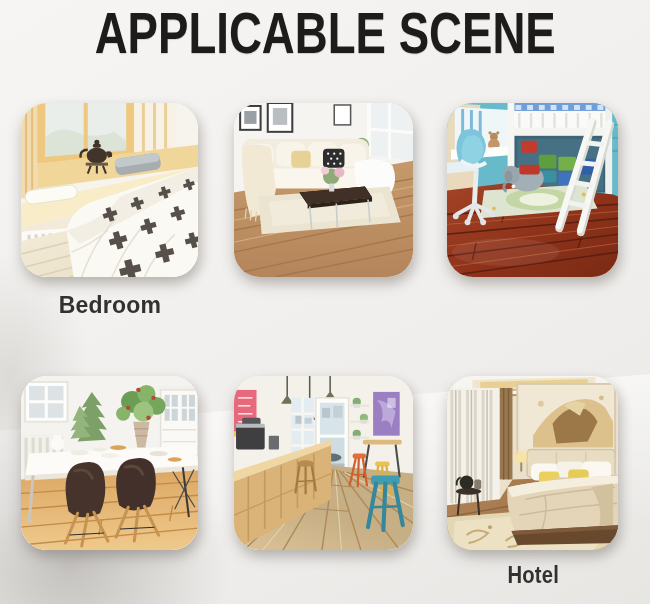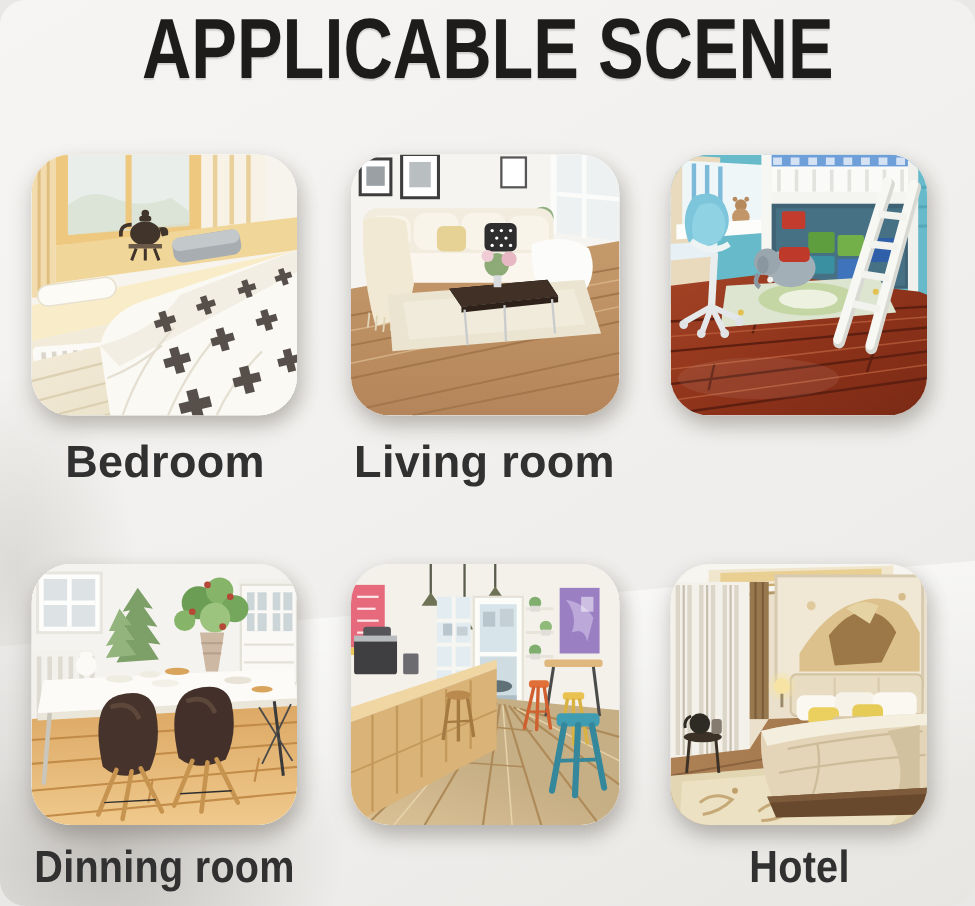--- a/index.html
+++ b/index.html
@@ -2,21 +2,20 @@
 <html><head>
 <meta charset="utf-8">
 <style>
   html,body{margin:0;padding:0;background:#e9e8e6;}
   .page{
     position:relative;
     width:650px;height:604px;
     background:linear-gradient(150deg,#f6f5f3 0%,#f1f0ee 45%,#eeedeb 70%,#e7e6e3 100%);
     overflow:hidden;
     font-family:"Liberation Sans", sans-serif;
-    border-radius:17px;
   }
   .bg-streak{
     position:absolute;left:-120px;top:400px;width:950px;height:150px;
     background:linear-gradient(rgba(255,255,255,0.55),rgba(255,255,255,0));
     transform:rotate(-5deg);
     pointer-events:none;
   }
   .bg-corner{
     position:absolute;left:-90px;bottom:-110px;width:320px;height:300px;
     background:radial-gradient(closest-side,rgba(96,90,82,0.30),rgba(96,90,82,0));
@@ -48,21 +47,21 @@
   }
   .card svg{display:block;width:100%;height:100%;}
   .c1{left:21px;width:177px;}
   .c2{left:234px;width:179px;}
   .c3{left:447px;width:171px;}
   .r1{top:103px;height:174px;}
   .r2{top:376px;height:174px;}
   .scene-label{
     position:absolute;width:220px;
     text-align:center;
-    font-size:30px;font-weight:bold;color:#313131;
+    font-size:23px;font-weight:bold;color:#313131;
     letter-spacing:0.2px;
   }
   .lr1{top:292px;}
   .lr2{top:562px;}
   .l1{left:0px;}
   .l2{left:213px;}
   .l3{left:423px;}
   .cond{display:inline-block;transform:scaleX(0.88);transform-origin:center;white-space:nowrap;}
 </style>
 </head>
@@ -730,16 +729,14 @@
       <ellipse cx="22" cy="116" rx="13" ry="3.5" fill="#3c3127"></ellipse>
       <line x1="13" y1="118" x2="11" y2="140" stroke="#3c3127" stroke-width="2"></line>
       <line x1="31" y1="118" x2="33" y2="140" stroke="#3c3127" stroke-width="2"></line>
       <circle cx="20" cy="107" r="7" fill="#2e2a24"></circle>
       <path d="M14,102 q-5,2 -4,8" stroke="#2e2a24" stroke-width="2" fill="none"></path>
       <rect x="28" y="104" width="7" height="10" rx="2" fill="#857b6e"></rect>
     </svg>
   </figure>
 
   <div class="scene-label lr1 l1"><span>Bedroom</span></div>
-  <div class="scene-label lr1 l2"><span>Living room</span></div>
-  <div class="scene-label lr2 l1"><span class="cond">Dinning room</span></div>
   <div class="scene-label lr2 l3"><span class="cond">Hotel</span></div>
 </div>
 
 </body></html>

